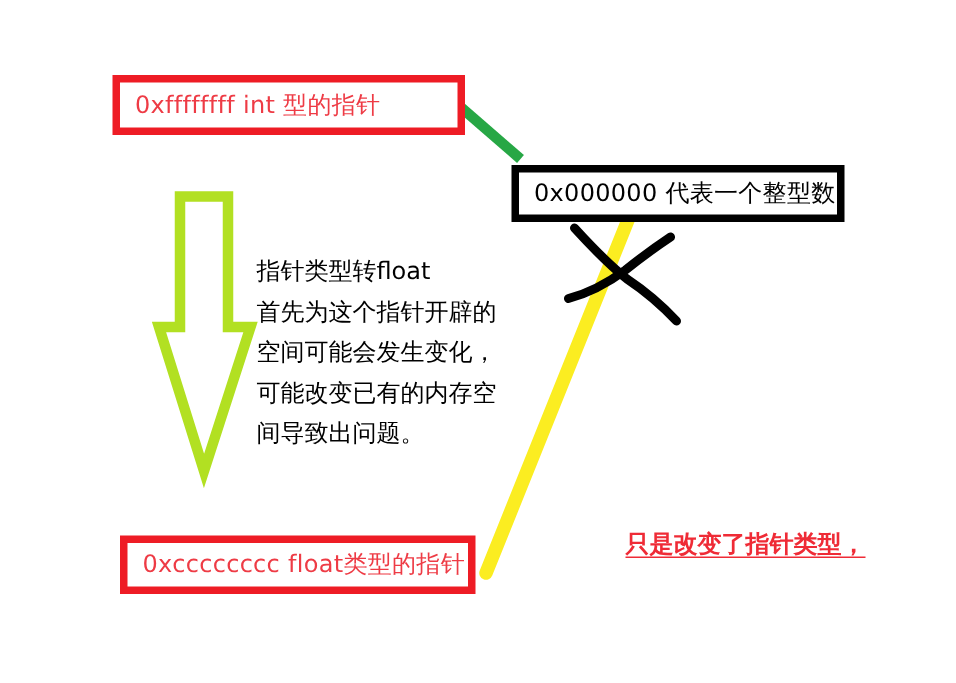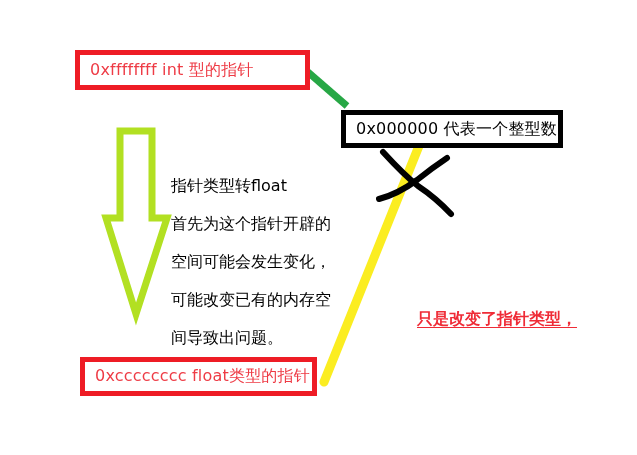--- a/index.html
+++ b/index.html
@@ -59,40 +59,41 @@
     left: 80px;
     top: 357px;
     width: 237px;
     height: 39px;
   }
 
   
   .text-block {
     position: absolute;
     white-space: pre;
-    line-height: 38px;
+    line-height: 27px;
   }
   #note-conversion {
     left: 171px;
     top: 167px;
     font-size: 16px;
     color: #000000;
   }
   #note-error {
     left: 417px;
     top: 249px;
     font-size: 16px;
     color: #ef2b36;
     font-weight: bold;
     line-height: 28px;
   }
   #note-error .ln {
     display: block;
     text-decoration: underline;
     text-underline-offset: 3px;
+    margin-top: 44px;
   }
 
   
   .overlay {
     position: absolute;
     left: 0;
     top: 0;
     width: 637px;
     height: 455px;
     pointer-events: none;

